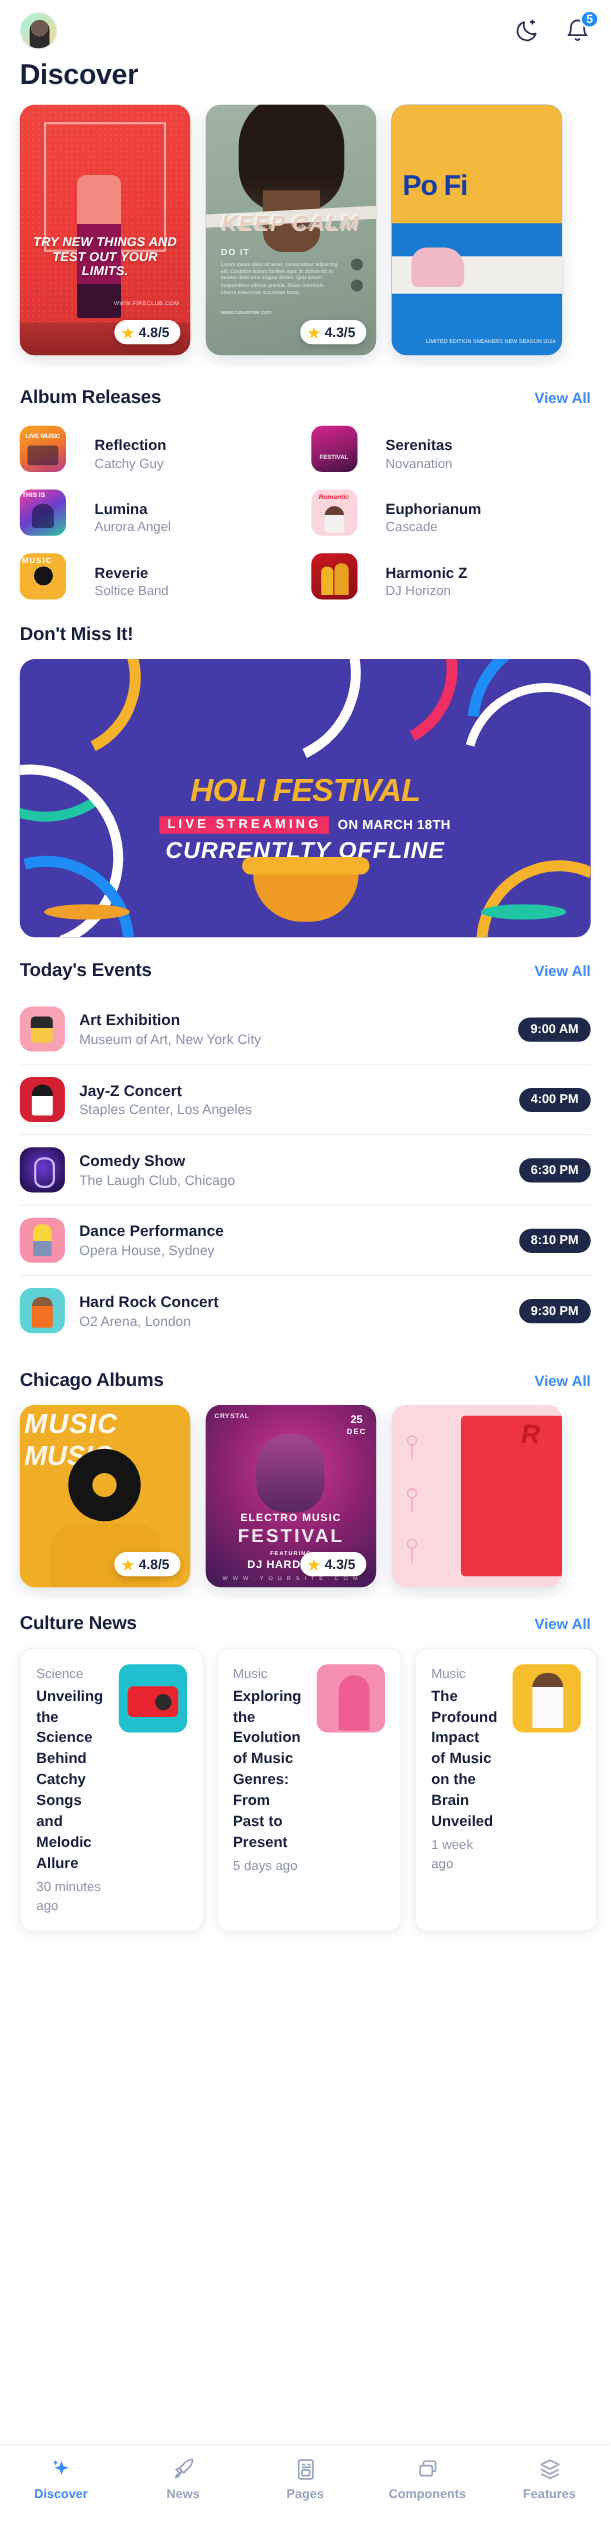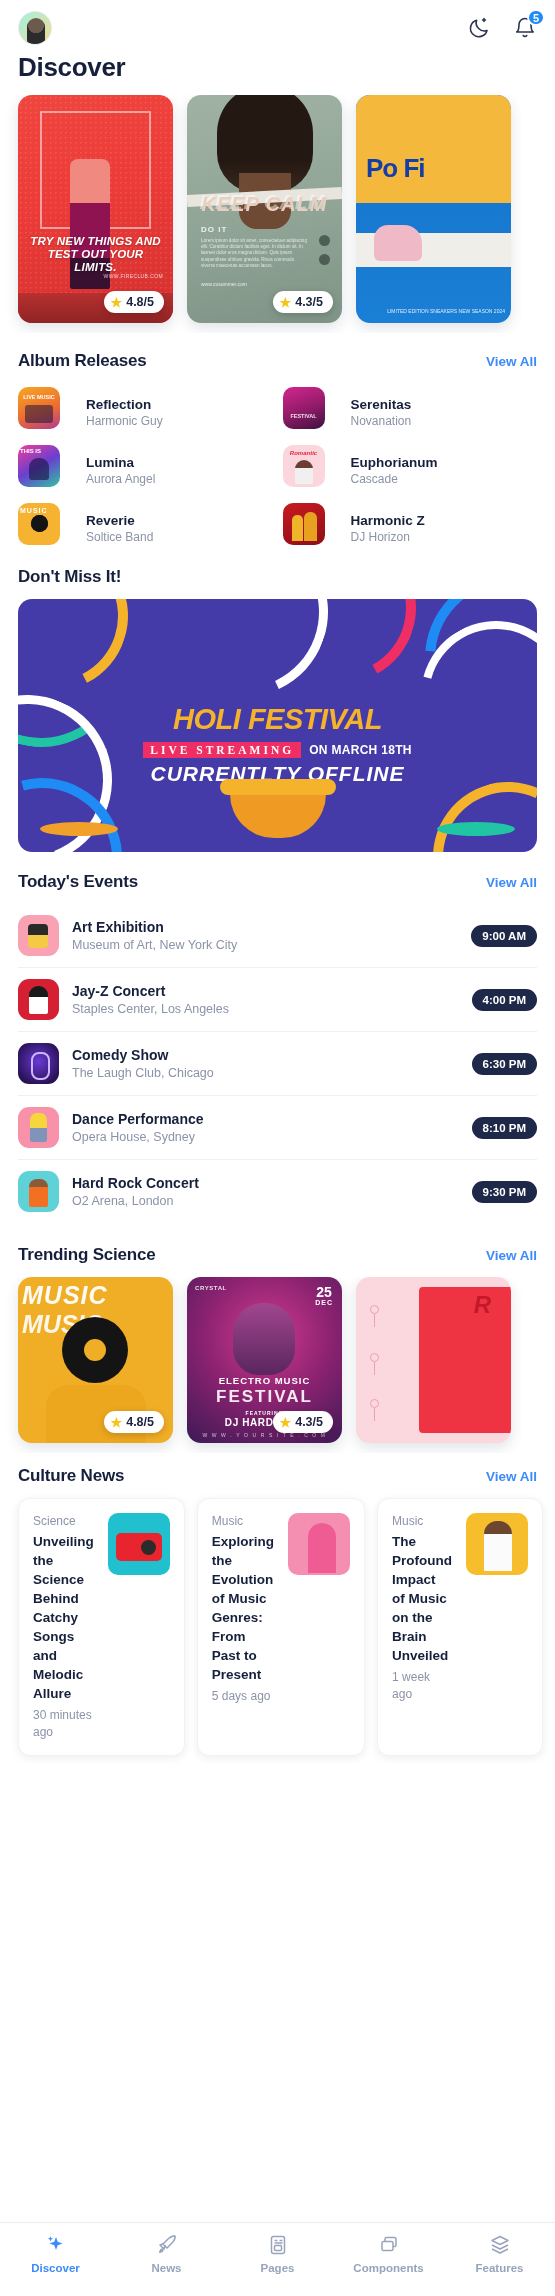--- a/index.html
+++ b/index.html
@@ -69,21 +69,21 @@
   .h1-figure{
     position:absolute; left:52px; bottom:34px; width:40px; height:130px;
     background: linear-gradient(180deg,#f08a80 0 34%, #8e1350 34% 76%, #3a1030 76% 100%);
     border-radius: 8px 8px 2px 2px;
   }
   .h1-ground{
     position:absolute; left:0; right:0; bottom:0; height:30px;
     background: linear-gradient(180deg,#b8302f,#8f2424);
   }
   .hero-1 .hero-text{
-    position:absolute; left:0; right:0; top:140px; text-align:center;
+    position:absolute; left:0; right:0; top:120px; text-align:center;
     color:#fff; font-weight:800; font-size:11.5px; line-height:13px;
     letter-spacing:.2px; text-shadow:0 1px 2px rgba(0,0,0,.25);
     padding: 0 10px; font-style: italic;
   }
   .h1-url{ position:absolute; right:10px; bottom:44px; color:rgba(255,255,255,.75); font-size:5px; letter-spacing:.4px;}
 
   .hero-2 { background: linear-gradient(170deg,#9fb2a4 0%, #8fa394 60%, #7f9486 100%); }
   .h2-hair{
     position:absolute; left:30px; top:-10px; width:96px; height:108px;
     border-radius: 48px 48px 40px 40px;
@@ -160,21 +160,21 @@
   
   .banner-wrap{ padding: 0 18px; }
   .banner{
     position:relative; height: 253px; border-radius: 14px; overflow:hidden;
     background:#453ba8;
   }
   .b-arc{ position:absolute; border-style:solid; border-color: transparent; border-radius:50%; }
   .b-text{ position:absolute; left:0; right:0; top:104px; text-align:center; }
   .b-title{ font-size: 29px; font-weight: 900; color:#f5b32b; letter-spacing:-0.5px; font-style:italic;}
   .b-sub{ display:flex; align-items:center; justify-content:center; gap:8px; margin-top:6px;}
-  .b-live{ background:#ef2e63; color:#fff; font-size:11.5px; font-weight:800; letter-spacing:3px; padding: 2px 7px; font-family: Liberation Serif, serif;}
+  .b-live{ background:#ef2e63; color:#fff; font-size:11.5px; font-weight:800; letter-spacing:3px; padding: 2px 7px;}
   .b-date{ color:#fff; font-size:12px; font-weight:800; letter-spacing:.3px;}
   .b-off{ margin-top:4px; color:#fff; font-size:21px; font-weight:800; font-style:italic; letter-spacing:1px;}
   .pot{
     position:absolute; left:50%; transform:translateX(-50%); bottom:14px;
     width:96px; height:50px; border-radius: 0 0 44px 44px; background:#ef9a23;
   }
   .pot::before{content:""; position:absolute; left:-10px; top:-9px; width:116px; height:16px; border-radius:8px; background:#f5b32b;}
   .pot-l,.pot-r{ position:absolute; bottom:16px; width:78px; height:14px; border-radius:50%;}
   .pot-l{ left:22px; background:#f1a12a;}
   .pot-r{ right:22px; background:#20c6a4;}
@@ -213,21 +213,21 @@
   }
   .t1{ background:#f0ad26; }
   .t1-word{ position:absolute; left:4px; right:4px; top:6px; color:#fff; font-size:25px; font-weight:900; font-style:italic; letter-spacing:1px; line-height:25px; opacity:.95;}
   .t1-word2{ position:absolute; left:4px; top:34px; color:#fff; font-size:25px; font-weight:900; font-style:italic; line-height:27px; opacity:.9;}
   .t1-disc{ position:absolute; left:44px; top:40px; width:66px; height:66px; border-radius:50%; background:#141414;}
   .t1-disc::after{content:""; position:absolute; left:22px; top:22px; width:22px; height:22px; border-radius:50%; background:#f0ad26;}
   .t1-body{ position:absolute; left:28px; bottom:0; width:100px; height:58px; border-radius:22px 22px 0 0; background:#eca71f;}
   .t2{ background: radial-gradient(circle at 52% 35%, #d1398f 0%, #8a2270 48%, #3c1a54 100%); }
   .t2-crystal{ position:absolute; left:8px; top:8px; color:rgba(255,255,255,.85); font-size:6px; font-weight:700; letter-spacing:.6px;}
   .t2-date{ position:absolute; right:9px; top:8px; text-align:center; color:#fff;}
-  .t2-dd{ font-size:14px; font-weight:800; line-height:14px;}
+  .t2-dd{ font-size:10px; font-weight:800; line-height:14px;}
   .t2-mm{ font-size:7px; font-weight:700; letter-spacing:1px;}
   .t2-head{ position:absolute; left:46px; top:26px; width:62px; height:72px; border-radius:30px 30px 26px 26px; background: linear-gradient(180deg,#a2468f,#59265f);}
   .t2-t1{ position:absolute; left:0; right:0; top:98px; text-align:center; color:#fff; font-size:9.5px; font-weight:700; letter-spacing:1px;}
   .t2-t2{ position:absolute; left:0; right:0; top:110px; text-align:center; color:#fff; font-size:17px; font-weight:800; letter-spacing:2px; opacity:.9;}
   .t2-t3{ position:absolute; left:0; right:0; top:133px; text-align:center; color:#fff; font-size:5px; font-weight:700; letter-spacing:1px;}
   .t2-t4{ position:absolute; left:0; right:0; top:140px; text-align:center; color:#fff; font-size:10px; font-weight:800; letter-spacing:.6px;}
   .t2-t5{ position:absolute; left:0; right:0; bottom:5px; text-align:center; color:rgba(255,255,255,.7); font-size:5px; letter-spacing:1.6px;}
   .t3{ background:#fbd8dd; }
   .t3-bar{ position:absolute; right:0; top:10px; bottom:10px; width:92px; background:#ee3443; border-radius:4px 0 0 4px;}
   .t3-r{ position:absolute; right:20px; top:14px; color:#c5192a; font-size:24px; font-weight:900; font-style:italic;}
@@ -338,21 +338,21 @@
   <div class="sec-head" style="margin-top:18px;">
     <div class="sec-title">Album Releases</div>
     <div class="view-all">View All</div>
   </div>
 
   <div class="album-grid">
     <div class="album-item">
       <div class="album-art art-a"></div>
       <div class="album-meta">
         <div class="album-name">Reflection</div>
-        <div class="album-artist">Harmonic Guy</div>
+        <div class="album-artist">Catchy Guy</div>
       </div>
     </div>
     <div class="album-item">
       <div class="album-art art-b"></div>
       <div class="album-meta">
         <div class="album-name">Serenitas</div>
         <div class="album-artist">Novanation</div>
       </div>
     </div>
     <div class="album-item">
@@ -457,21 +457,21 @@
       <div class="event-art ev-e"></div>
       <div class="event-meta">
         <div class="event-title">Hard Rock Concert</div>
         <div class="event-place">O2 Arena, London</div>
       </div>
       <div class="event-time">9:30 PM</div>
     </div>
   </div>
 
   <div class="sec-head" style="margin-top:22px;">
-    <div class="sec-title">Trending Science</div>
+    <div class="sec-title">Chicago Albums</div>
     <div class="view-all">View All</div>
   </div>
 
   <div class="trend-row">
     <div class="trend-card t1">
       <div class="t1-word">MUSIC</div>
       <div class="t1-word2">MUSIC</div>
       <div class="t1-body"></div>
       <div class="t1-disc"></div>
       <div class="rating-pill">

